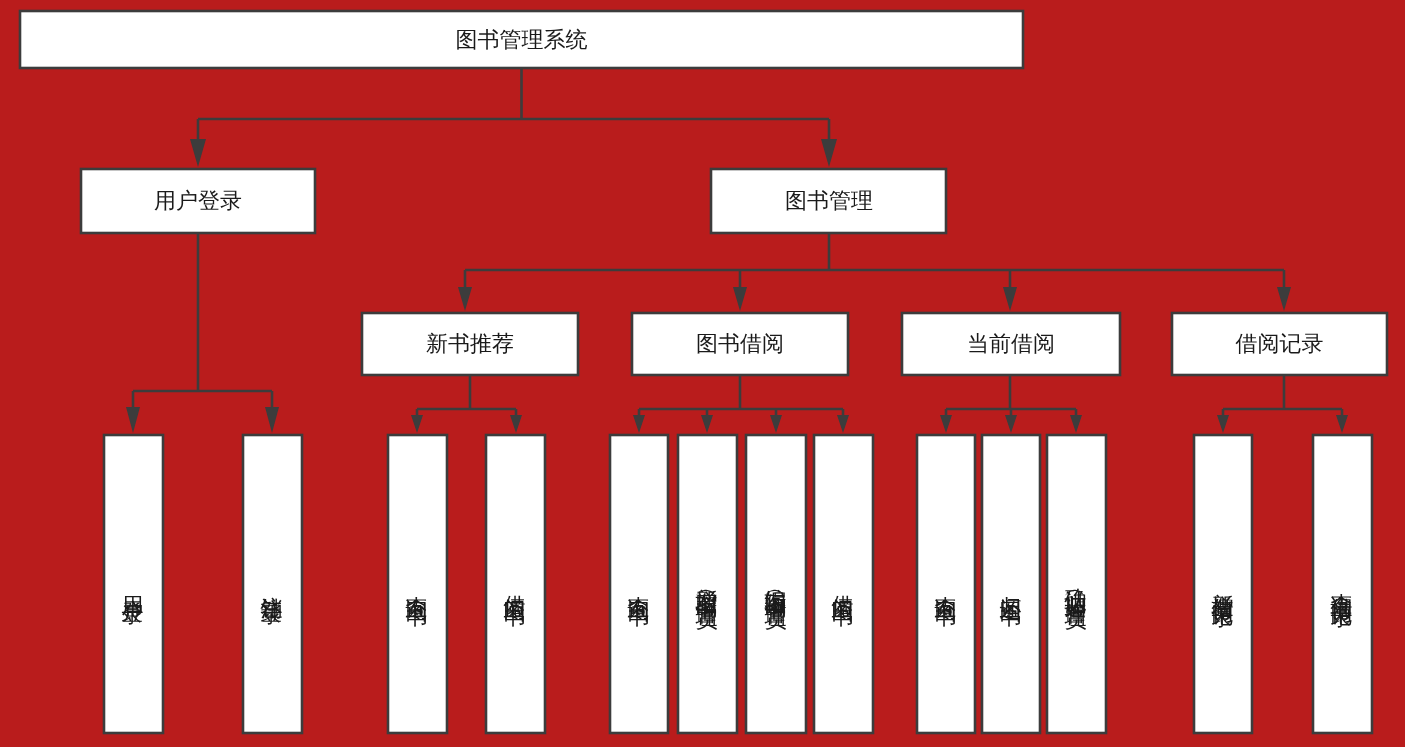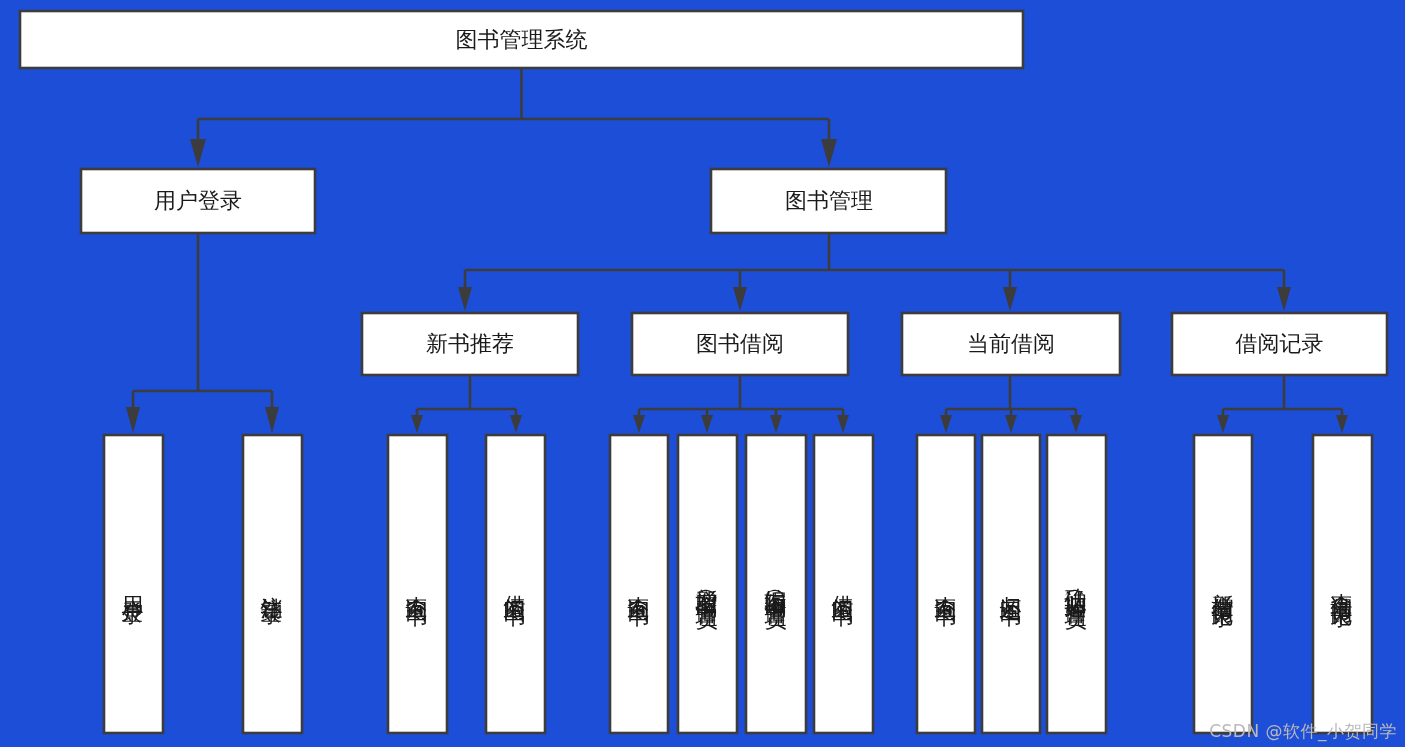--- a/index.html
+++ b/index.html
@@ -11,21 +11,21 @@
   body {
     width: 1405px;
     height: 747px;
     font-family: "DejaVu Sans", "Liberation Sans", sans-serif;
     overflow: hidden;
   }
   #diagram-root {
     position: relative;
     width: 1405px;
     height: 747px;
-    background: #1d4ed8;
+    background: #b91c1c;
   }
   svg#flowchart {
     position: absolute;
     left: 0;
     top: 0;
     width: 1405px;
     height: 747px;
     display: block;
   }
   .node-box {
@@ -238,15 +238,14 @@
       <text class="node-label-v" x="1223" y="584" text-anchor="middle">新增借阅记录</text>
     </g>
 
     <g>
       <rect class="node-box" x="1313" y="435" width="59" height="298"></rect>
       <text class="node-label-v" x="1342" y="584" text-anchor="middle">查询借阅记录</text>
     </g>
 
   </svg>
 
-  <div class="watermark-text">CSDN @软件_小贺同学</div>
 
 </div>
 
 </body></html>

